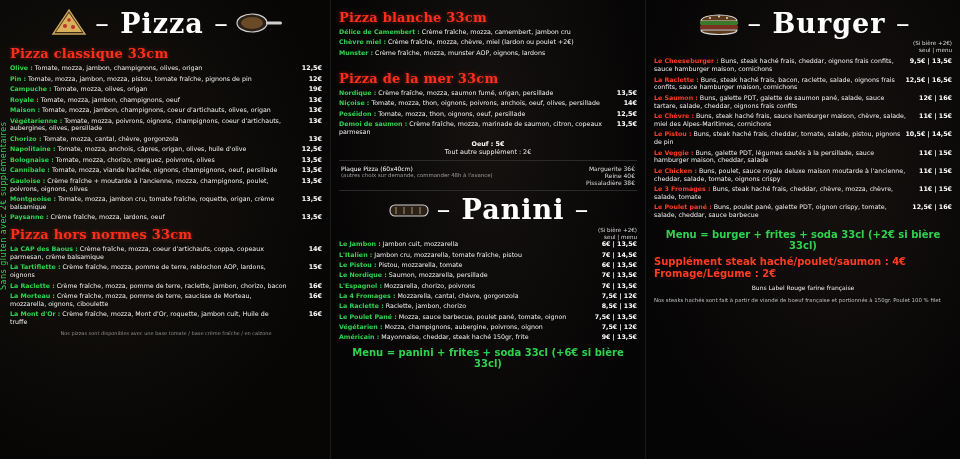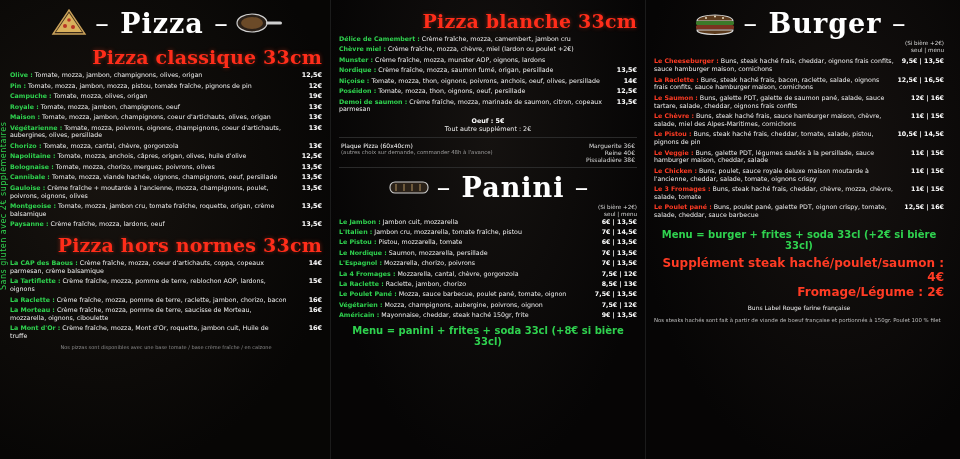--- a/index.html
+++ b/index.html
@@ -15,31 +15,30 @@
     width: 960px; height: 459px;
     background: #050505;
   }
   .col {
     position: relative;
     height: 459px;
     overflow: hidden;
   }
   .col1 { width: 330px; background: radial-gradient(ellipse at 30% 40%, #17130f 0%, #070605 75%); padding: 6px 8px 0 10px; }
   .col2 { width: 316px; background: radial-gradient(ellipse at 50% 30%, #151210 0%, #060505 75%); padding: 6px 8px 0 8px; border-left: 1px solid #1b1b1b; border-right: 1px solid #1b1b1b;}
-  .col3 { width: 314px; background: radial-gradient(ellipse at 60% 35%, #161210 0%, #060505 75%); padding: 6px 16px 0 8px; }
+  .col3 { width: 314px; background: radial-gradient(ellipse at 60% 35%, #161210 0%, #060505 75%); padding: 6px 8px 0 8px; }
 
   .sect-title {
     font-family: "DejaVu Serif", serif;
     color: #ff2d1a;
     font-weight: bold;
-    font-size: 19px;
+    font-size: 13px;
     letter-spacing: .2px;
     margin: 6px 0 3px 0;
     text-shadow: 0 0 4px rgba(255,60,30,.45);
-    text-align: right;
   }
   .big-title {
     font-family: "DejaVu Serif", serif;
     font-size: 27px;
     color: #fff;
     font-weight: bold;
     text-align: center;
     letter-spacing: 1px;
   }
   .big-title .dash { color:#fff; font-weight: normal; }
@@ -84,21 +83,21 @@
     display:flex; justify-content:space-between; font-size:6px; color:#ddd;
     border-top:1px solid #2a2a2a; border-bottom:1px solid #2a2a2a;
     padding:4px 2px; margin-top:4px;
   }
   .oeuf { text-align:center; font-size:6.4px; color:#eee; margin:4px 0 2px; }
   .oeuf .t { color:#fff; font-weight:bold; }
   .menu-line {
     text-align:center; font-size:10px; color:#2fd24f; font-weight:bold;
     margin-top:6px;
   }
-  .supp { text-align:right; font-size:12px; color:#ff3b24; font-weight:bold; margin-top:5px; }
+  .supp { text-align:left; font-size:10px; color:#ff3b24; font-weight:bold; margin-top:5px; }
   .buns { text-align:center; font-size:6px; color:#eee; margin-top:5px; }
   .foot-note { font-size:5.4px; color:#bdbdbd; margin-top:6px; line-height:1.3; }
   .tiny-foot { font-size:5px; color:#8d8d8d; text-align:center; margin-top:4px;}
   .twocol-price { color:#fff; font-size:6.3px; font-weight:bold; white-space:nowrap; text-align:right; min-width:38px;}
   .hdr-prices { font-size:5.6px; color:#ddd; text-align:right; line-height:1.2; }
   svg { display:block; }
 </style>
 </head>
 <body>
 
@@ -227,20 +226,21 @@
       <div class="row">
           <div class="txt"><span class="nm">Chèvre miel :</span><span> Crème fraîche, mozza, chèvre, miel (lardon ou poulet +2€)</span></div>
           <div class="price"></div>
         </div>
       <div class="row">
           <div class="txt"><span class="nm">Munster :</span><span> Crème fraîche, mozza, munster AOP, oignons, lardons</span></div>
           <div class="price"></div>
         </div>
     </div>
 
+    <div class="sect-title" style="margin-top:14px">Pizza de la mer 33cm</div>
     <div>
       <div class="row">
           <div class="txt"><span class="nm">Nordique :</span><span> Crème fraîche, mozza, saumon fumé, origan, persillade</span></div>
           <div class="price">13,5€</div>
         </div>
       <div class="row">
           <div class="txt"><span class="nm">Niçoise :</span><span> Tomate, mozza, thon, oignons, poivrons, anchois, oeuf, olives, persillade</span></div>
           <div class="price">14€</div>
         </div>
       <div class="row">
@@ -326,21 +326,21 @@
       <div class="row">
           <div class="txt"><span class="nm">Végétarien :</span><span> Mozza, champignons, aubergine, poivrons, oignon</span></div>
           <div class="twocol-price">7,5€ | 12€</div>
         </div>
       <div class="row">
           <div class="txt"><span class="nm">Américain :</span><span> Mayonnaise, cheddar, steak haché 150gr, frite</span></div>
           <div class="twocol-price">9€ | 13,5€</div>
         </div>
     </div>
 
-    <div class="menu-line">Menu = panini + frites + soda 33cl (+8€ si bière 33cl)</div>
+    <div class="menu-line">Menu = panini + frites + soda 33cl (+6€ si bière 33cl)</div>
   </div>
 
   <div class="col col3">
 
     <div class="head-row">
       <span class="burger-icon">
         <svg width="46" height="30" viewBox="0 0 46 30">
           <path d="M5 13 C5 5,41 5,41 13 Z" fill="#5b3a1c" stroke="#d6d6d6" stroke-width="1.1"></path>
           <rect x="4" y="13" width="38" height="4" rx="1.6" fill="#3c7a2a"></rect>
           <rect x="4" y="17" width="38" height="4.5" rx="1.6" fill="#7a3320"></rect>

